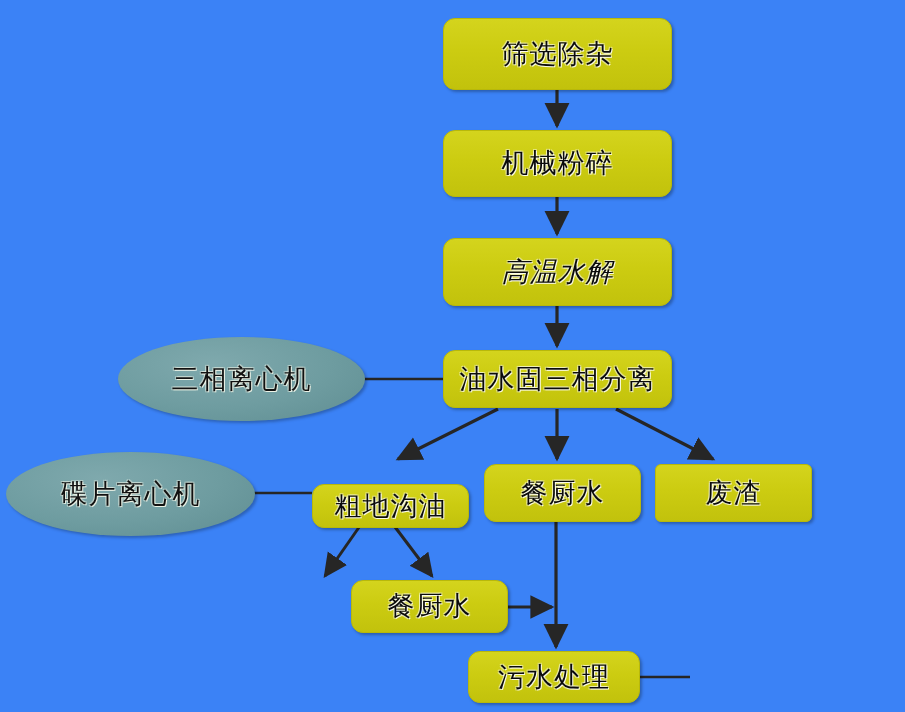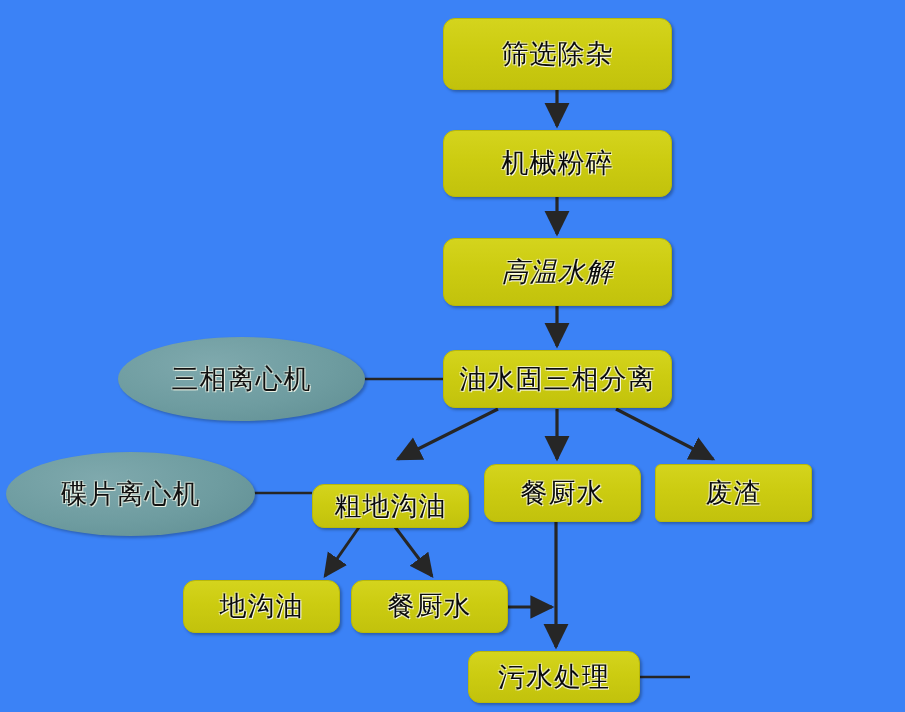--- a/index.html
+++ b/index.html
@@ -138,23 +138,20 @@
   </div>
 
   <div class="node" style="left:484px; top:464px; width:157px; height:58px;">
     <span class="label">餐厨水</span>
   </div>
 
   <div class="node" style="left:655px; top:464px; width:157px; height:58px;border-radius:6px;">
     <span class="label">废渣</span>
   </div>
 
-  <div class="node" style="left:183px; top:580px; width:157px; height:53px;">
-    <span class="label">地沟油</span>
-  </div>
 
   <div class="node" style="left:351px; top:580px; width:157px; height:53px;">
     <span class="label">餐厨水</span>
   </div>
 
   <div class="node" style="left:468px; top:651px; width:172px; height:52px;">
     <span class="label">污水处理</span>
   </div>
 
   <div class="ellipse" style="left:118px; top:337px; width:247px; height:84px;">

